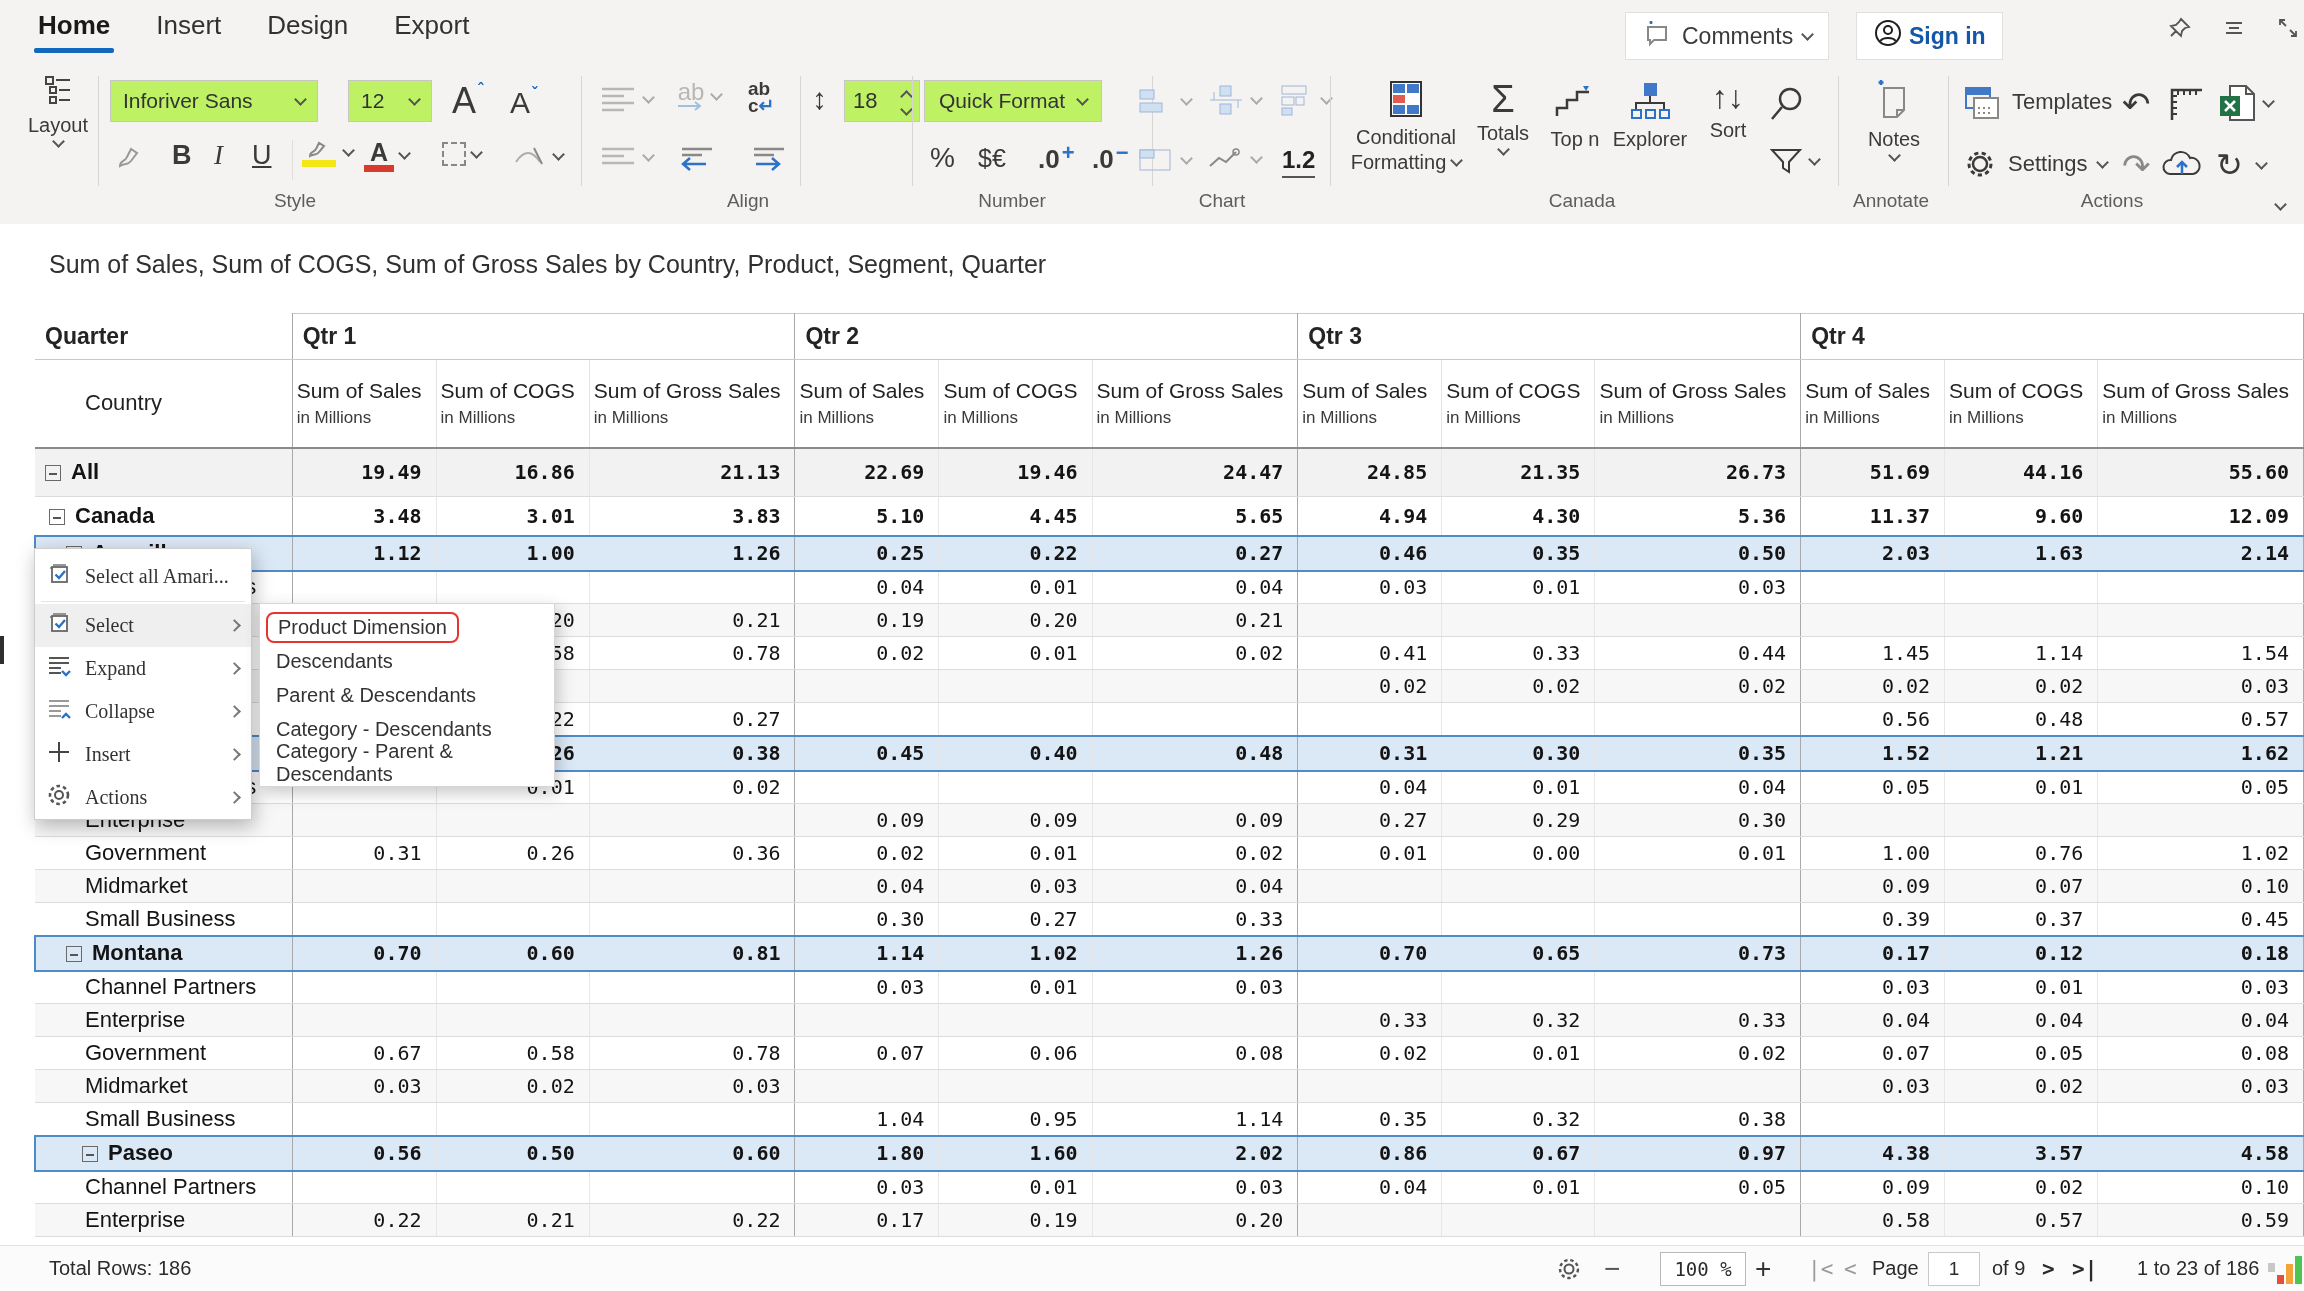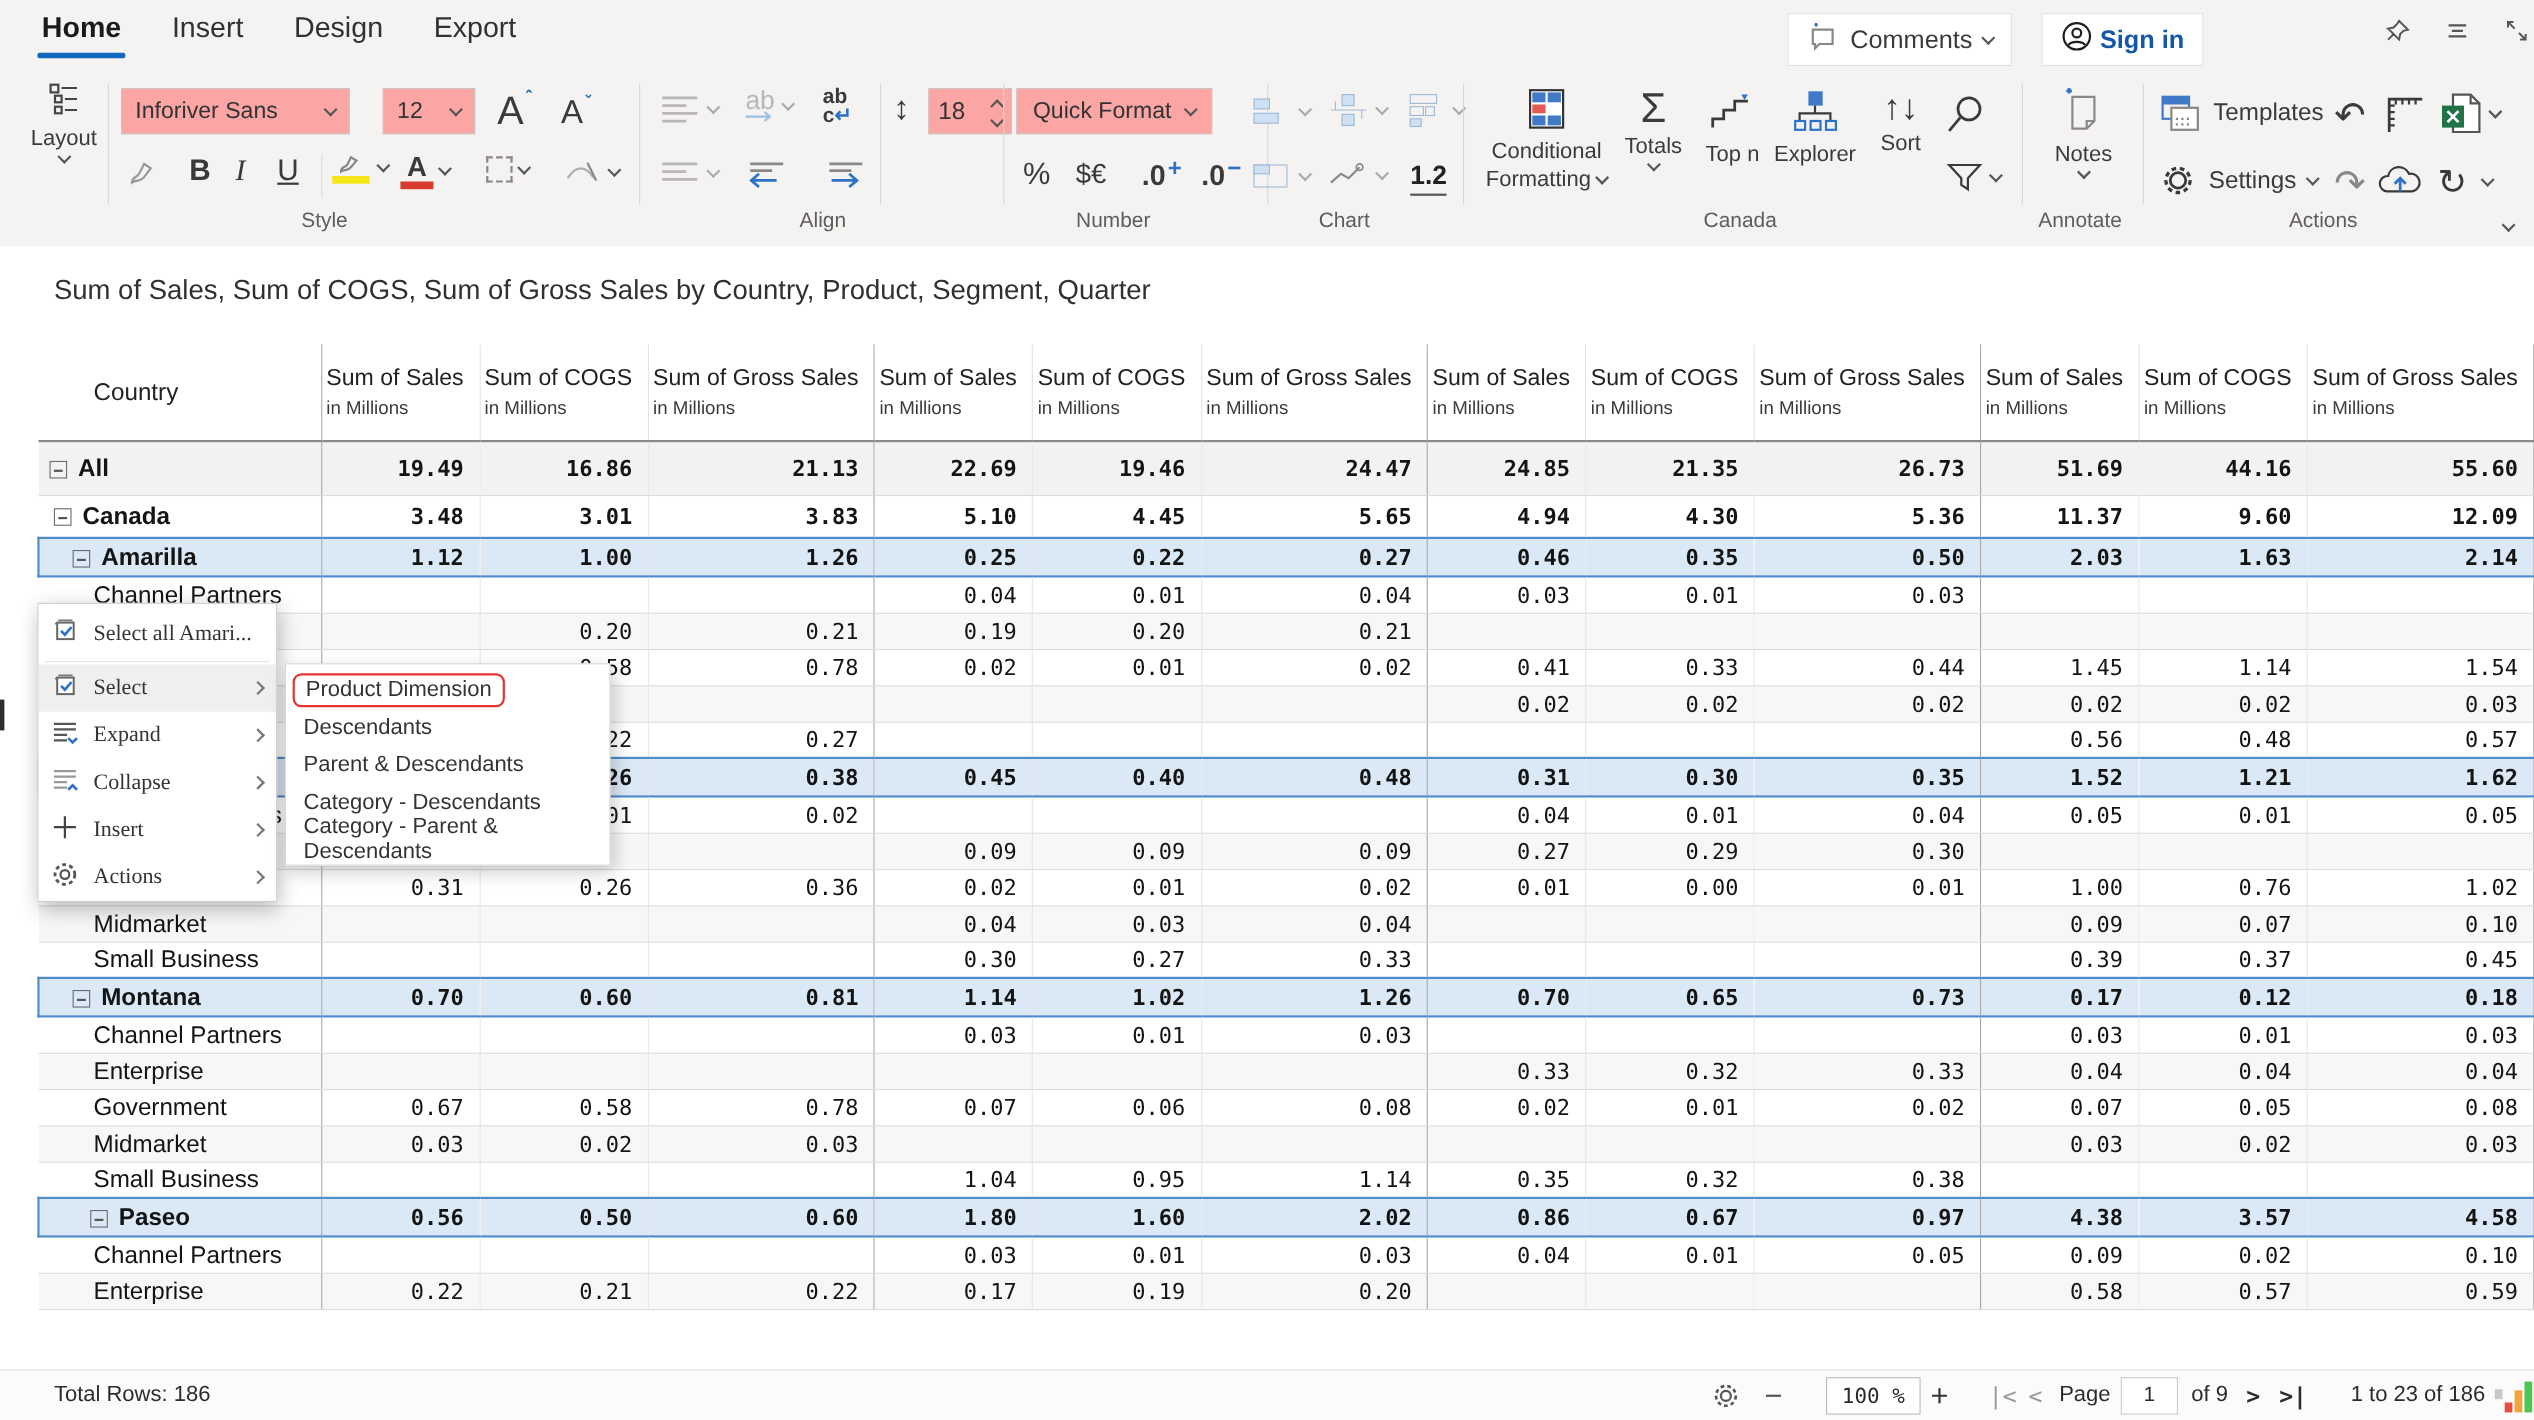--- a/index.html
+++ b/index.html
@@ -14,21 +14,21 @@
   .tab.active { font-weight:700; color:#1a1a1a; }
   .tab.active:after { content:""; position:absolute; left:-4px; right:-4px; bottom:2px; height:5px; background:#1168bc; border-radius:2px; }
 
   .btn-outline { background:#fff; border:1px solid #d6d4d2; display:flex; align-items:center; gap:10px; padding:0 16px; font-size:23px; color:#3b3a39; }
   .chv { display:inline-block; width:9px; height:9px; border-right:2px solid #555; border-bottom:2px solid #555; transform:rotate(45deg); margin-top:-4px; }
   .chv-r { display:inline-block; width:9px; height:9px; border-right:2px solid #777; border-bottom:2px solid #777; transform:rotate(-45deg); }
   .vdiv { position:absolute; top:76px; height:110px; width:1px; background:#d8d6d4; }
   .grp-label { position:absolute; top:190px; font-size:19px; color:#5f5d5b; transform:translateX(-50%); white-space:nowrap; }
   .rbtn { position:absolute; display:flex; align-items:center; gap:6px; color:#444; }
   .rbtn svg { display:block; }
-  .wbox { background:#fca5a5; border:1px solid #c8c6c4; display:flex; align-items:center; font-size:21px; color:#333; }
+  .wbox { background:#bef264; border:1px solid #c8c6c4; display:flex; align-items:center; font-size:21px; color:#333; }
   .big-glyph { font-size:30px; color:#3b3a39; }
   .icon-label { font-size:20px; color:#3b3a39; }
   .stackbtn { position:absolute; display:flex; flex-direction:column; align-items:center; gap:4px; color:#3b3a39; }
 
   
   .report-title { position:absolute; left:49px; top:250px; font-size:25px; color:#303030; }
 
   
   .table-wrap { position:absolute; left:34px; top:313px; }
   table { border-collapse:collapse; table-layout:fixed; }
@@ -445,20 +445,27 @@
         <col style="width:154px">
         <col style="width:140px">
         <col style="width:140px">
         <col style="width:155px">
         <col style="width:140px">
         <col style="width:140px">
         <col style="width:151px">
       </colgroup>
       <thead id="phead">
         <tr>
+          <th class="corner rowhead">Quarter</th>
+          <th class="qtr qstart qend" colspan="3">Qtr 1</th>
+          <th class="qtr qstart qend" colspan="3">Qtr 2</th>
+          <th class="qtr qstart qend" colspan="3">Qtr 3</th>
+          <th class="qtr qstart qend" colspan="3">Qtr 4</th>
+        </tr>
+        <tr>
           <th class="rowdim rowhead">Country</th>
           <th class="measure ">Sum of Sales<br><span class="unit">in Millions</span></th>
           <th class="measure ">Sum of COGS<br><span class="unit">in Millions</span></th>
           <th class="measure qend">Sum of Gross Sales<br><span class="unit">in Millions</span></th>
           <th class="measure ">Sum of Sales<br><span class="unit">in Millions</span></th>
           <th class="measure ">Sum of COGS<br><span class="unit">in Millions</span></th>
           <th class="measure qend">Sum of Gross Sales<br><span class="unit">in Millions</span></th>
           <th class="measure ">Sum of Sales<br><span class="unit">in Millions</span></th>
           <th class="measure ">Sum of COGS<br><span class="unit">in Millions</span></th>
           <th class="measure qend">Sum of Gross Sales<br><span class="unit">in Millions</span></th>

